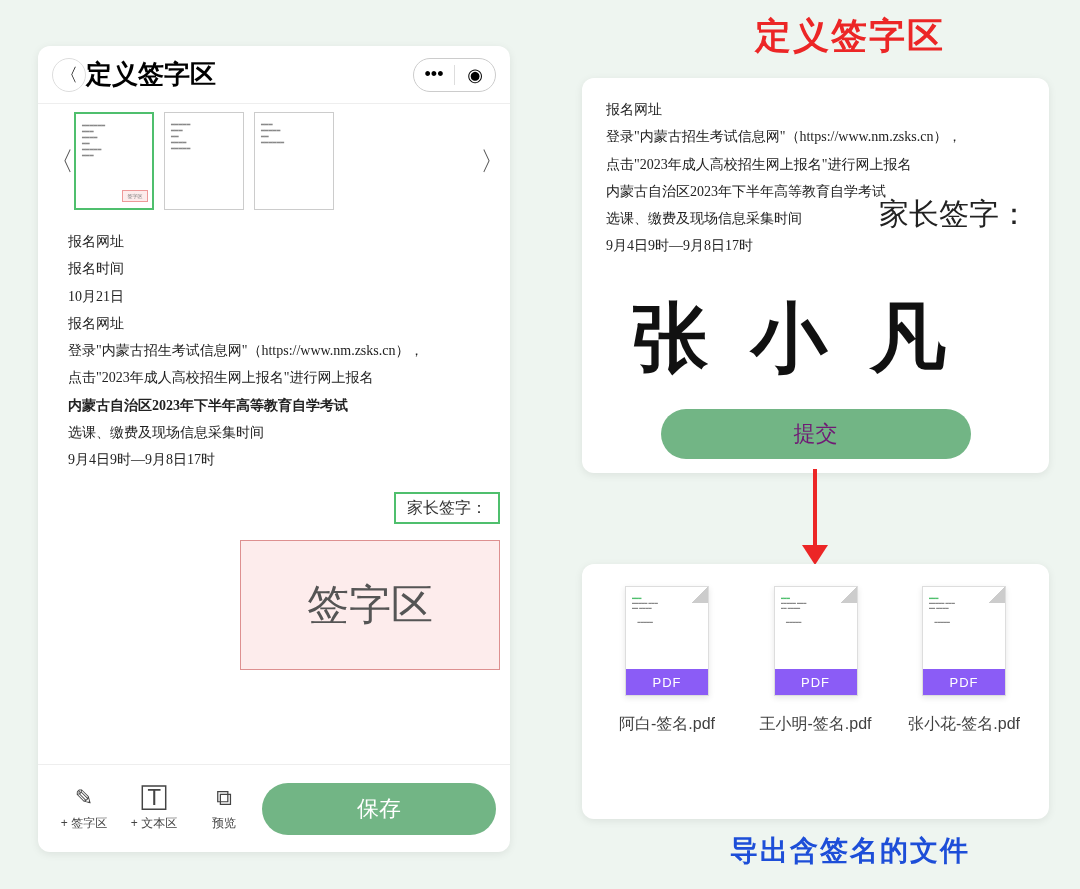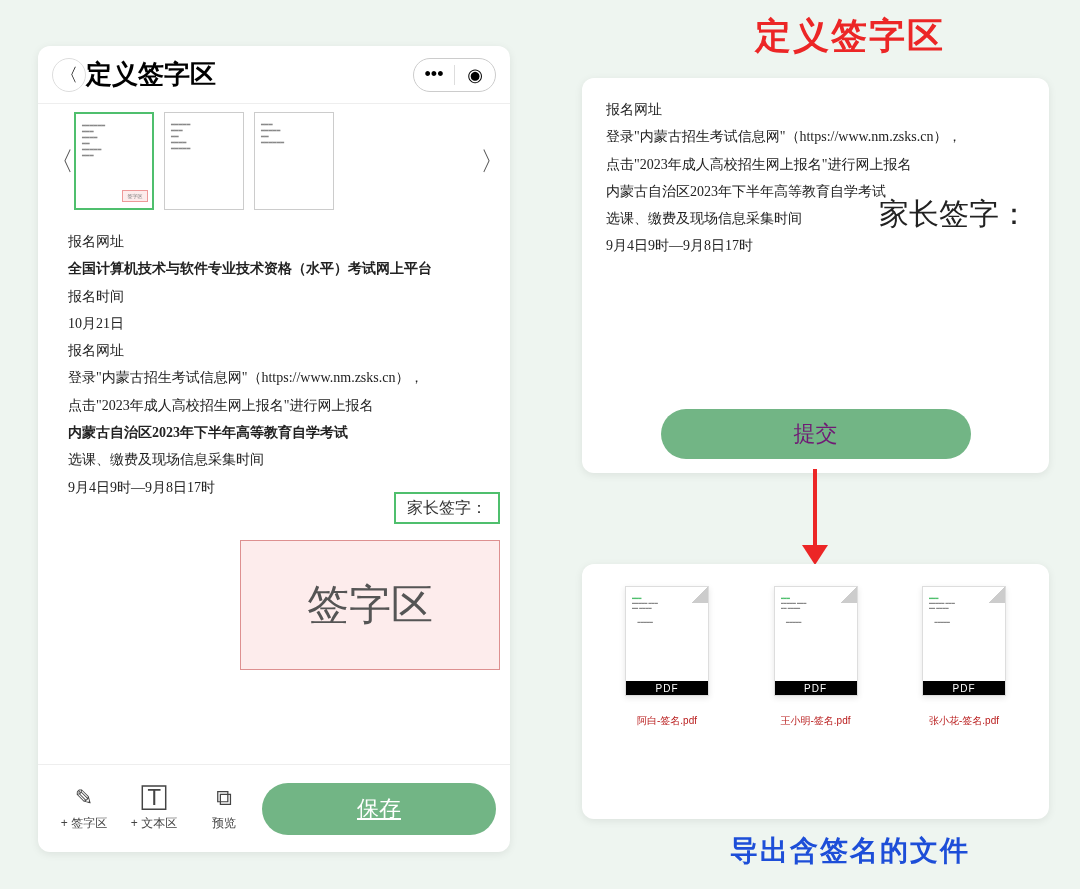--- a/index.html
+++ b/index.html
@@ -154,21 +154,20 @@
     margin-bottom:4px;
   }
   .save-btn {
     flex:1;
     height: 52px;
     background:#72b585;
     border-radius: 26px;
     color:#fff;
     display:flex;align-items:center;justify-content:center;
     font-size: 22px;
-    text-decoration: underline;
   }
 
   
   .title-right {
     position:absolute;
     left: 660px;
     top: 12px;
     width: 380px;
     text-align:center;
     font-size: 36px;
@@ -286,30 +285,30 @@
     line-height:1.2;
     color:#888;
     text-align:left;
     height: 60px;
     overflow:hidden;
   }
   .file-ico .mini .g { color:#4fbf6d; font-weight:700;}
   .file-ico .pdf-band {
     position:absolute;
     left:0;right:0;bottom:0;
-    height:14px;
-    background:#000000;
+    height:26px;
+    background:#8b5cf6;
     color:#fff;
-    font-size:10px;
+    font-size:13px;
     display:flex;align-items:center;justify-content:center;
     letter-spacing:1px;
   }
   .file-name {
-    font-size: 10px;
-    color:#b91c1c;
+    font-size: 16px;
+    color:#404040;
   }
 
   .export-caption {
     position:absolute;
     left: 680px;
     top: 832px;
     width: 340px;
     text-align:center;
     font-size: 28px;
     font-weight:700;
@@ -345,21 +344,20 @@
         <div class="sig-box">签字区</div>
       </div>
       <div class="thumb">▂▂▂▂▂<br>▂▂▂<br>▂▂<br>▂▂▂▂<br>▂▂▂▂▂</div>
       <div class="thumb">▂▂▂<br>▂▂▂▂▂<br>▂▂<br>▂▂▂▂▂▂</div>
     </div>
     <div class="chev">〉</div>
   </div>
 
   <div class="doc-preview">
     <div>报名网址</div>
-    <div class="bold">全国计算机技术与软件专业技术资格（水平）考试网上平台</div>
     <div>报名时间</div>
     <div>10月21日</div>
     <div>报名网址</div>
     <div>登录"内蒙古招生考试信息网"（https://www.nm.zsks.cn），</div>
     <div>点击"2023年成人高校招生网上报名"进行网上报名</div>
     <div class="bold">内蒙古自治区2023年下半年高等教育自学考试</div>
     <div>选课、缴费及现场信息采集时间</div>
     <div>9月4日9时—9月8日17时</div>
 
     <div class="parent-sign-box">家长签字：</div>
@@ -390,20 +388,21 @@
 <div class="card card-sign">
   <div class="lines">
     <div>报名网址</div>
     <div>登录"内蒙古招生考试信息网"（https://www.nm.zsks.cn），</div>
     <div>点击"2023年成人高校招生网上报名"进行网上报名</div>
     <div class="bold">内蒙古自治区2023年下半年高等教育自学考试</div>
     <div>选课、缴费及现场信息采集时间</div>
     <div>9月4日9时—9月8日17时</div>
   </div>
   <div class="parent-label">家长签字：</div>
+  <div class="signature">张 小 凡</div>
   <div class="submit-btn">
     <span>提交</span>
   </div>
 </div>
 
 <div class="arrow">
   <div class="shaft"></div>
     <div class="head"></div>
 </div>
 

